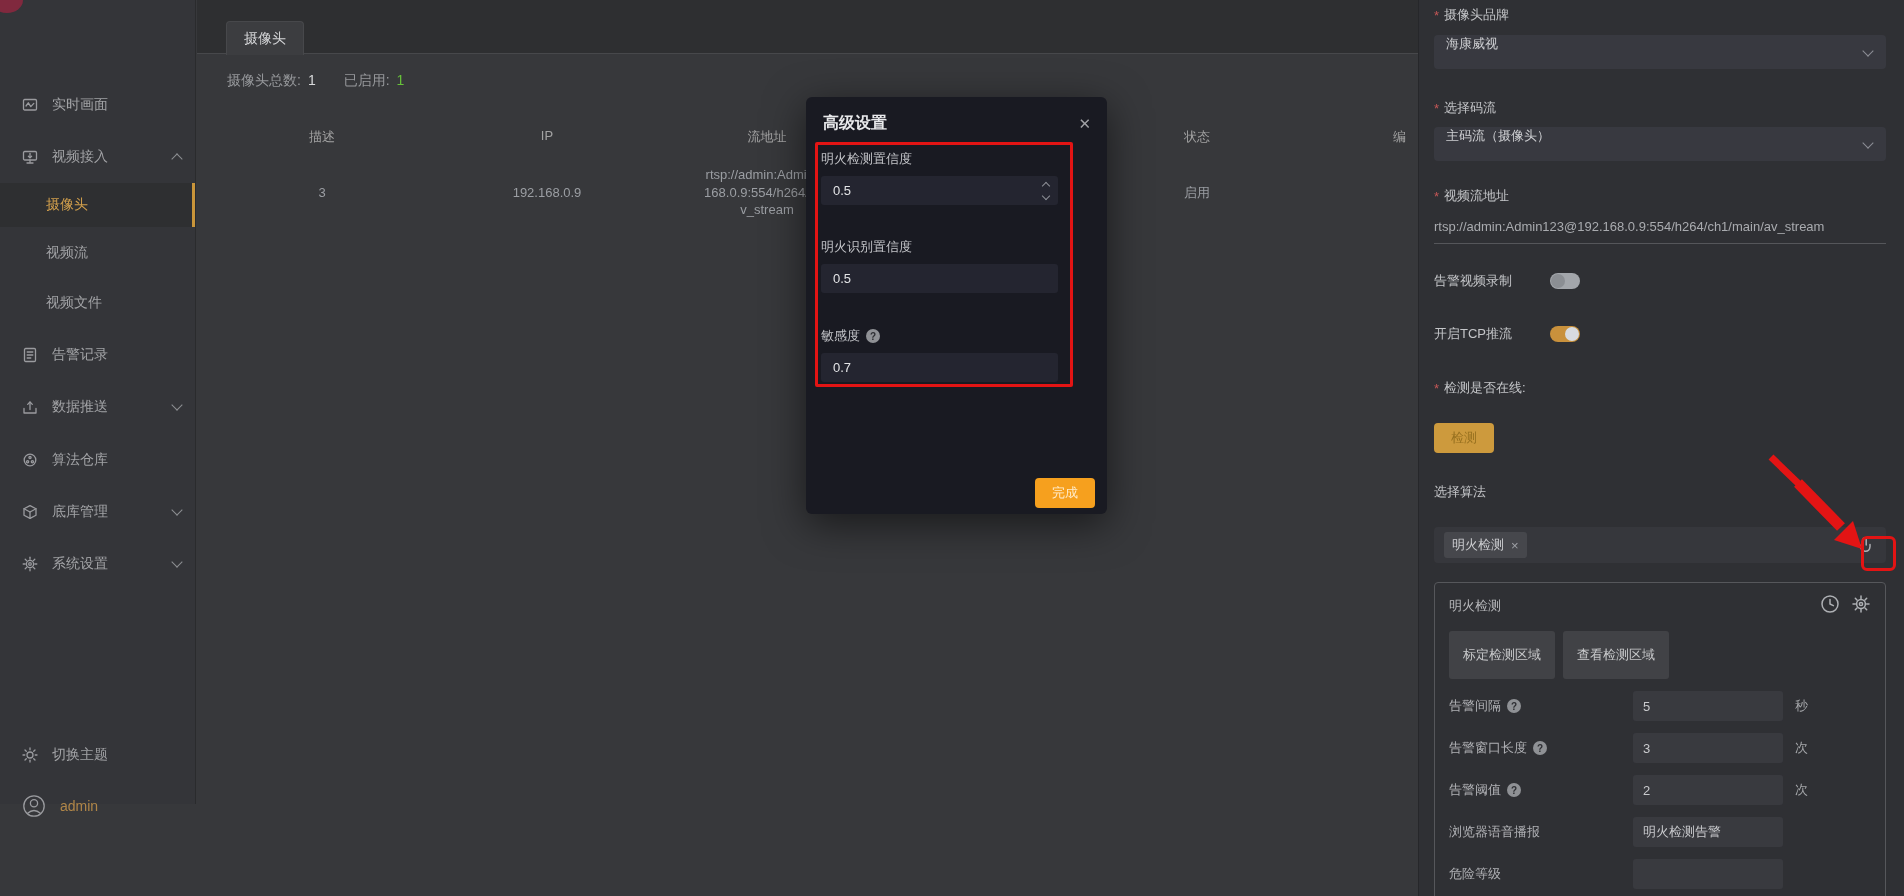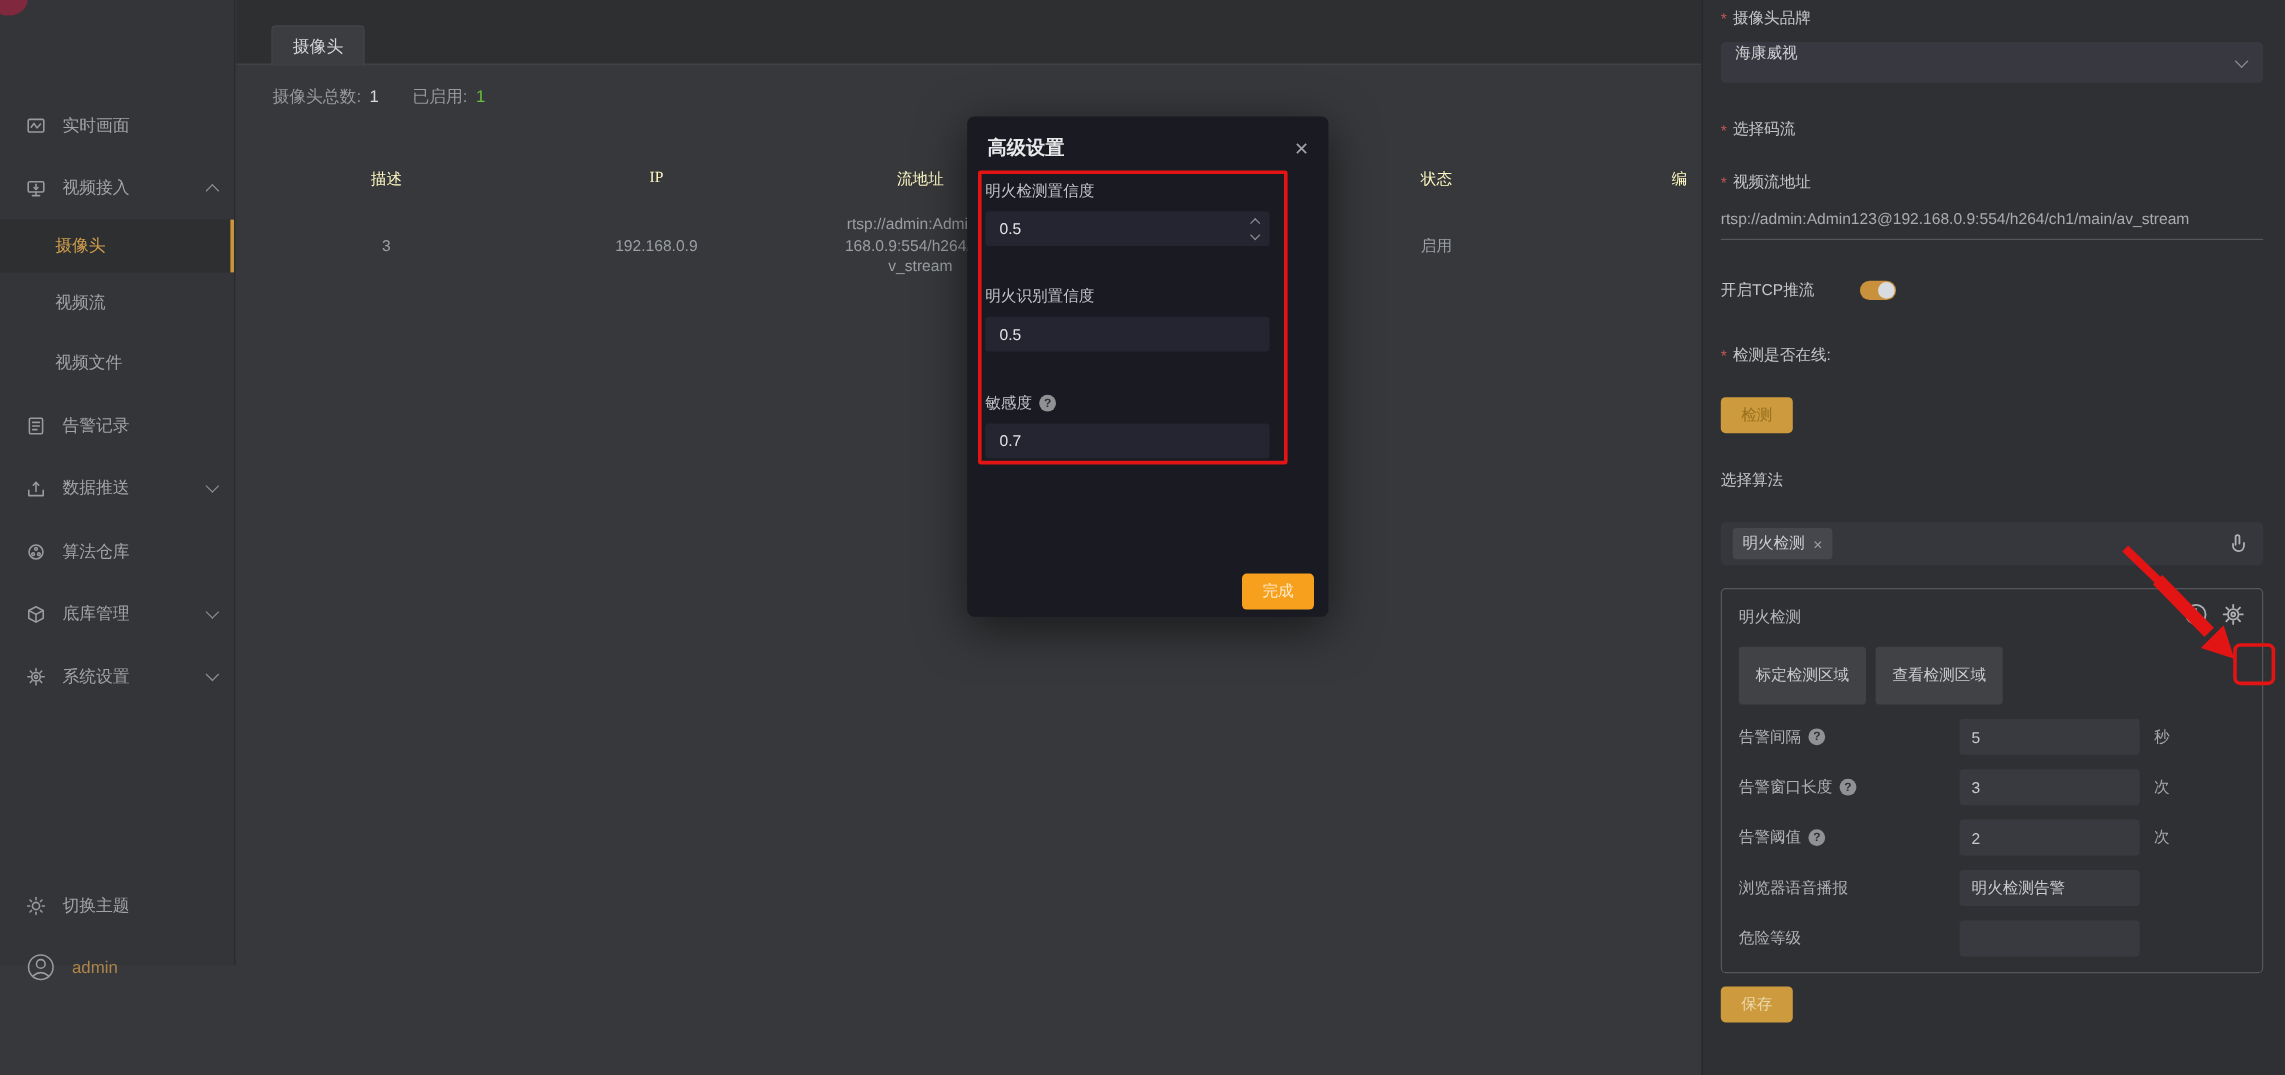--- a/index.html
+++ b/index.html
@@ -29,21 +29,21 @@
 
   
   #main { position:absolute; left:197px; top:0; width:1221px; height:896px; background:#37383b; }
   #tabs-bar { height:54px; background:#2e2f31; border-bottom:1px solid #47484b; position:relative; }
   #tab-camera { position:absolute; left:29px; top:21px; height:34px; line-height:33px;
     padding:0 17px; background:#3c3d40; border:1px solid #47484b; border-bottom:none;
     border-radius:4px 4px 0 0; color:#d4d5d7; font-size:14px; cursor:pointer; }
   #summary { margin:18px 0 0 30px; font-size:14px; color:#96989b; height:20px; }
   #summary .v-white { color:#d8d9db; margin:0 28px 0 7px; }
   #summary .v-green { color:#67c23a; margin-left:7px; }
-  #table-head { position:relative; margin-top:48px; height:20px; font-size:13px; color:#fef9c3;font-family:Liberation Serif, serif; }
+  #table-head { position:relative; margin-top:36px; height:20px; font-size:13px; color:#a3a3a3; }
   #table-row  { position:relative; margin-top:18px; height:53px; font-size:13px; color:#9b9ea3; }
   .col-desc   { position:absolute; left:0;     width:250px; text-align:center; }
   .col-ip     { position:absolute; left:250px; width:200px; text-align:center; }
   .col-stream { position:absolute; left:450px; width:240px; text-align:center; }
   .col-status { position:absolute; left:900px; width:200px; text-align:center; }
   .col-edit   { position:absolute; left:1196px; width:22px; overflow:hidden; white-space:nowrap; }
   #table-row .col-desc, #table-row .col-ip, #table-row .col-status { line-height:53px; }
   .stream-line { line-height:17.5px; }
 
   
@@ -292,27 +292,37 @@
   </div>
   <div class="p-select pmt11">
     <span>海康威视</span>
     <span class="sel-chev"></span>
   </div>
 
   <div class="p-label pmt30">
     <span class="req">*</span>
     <span>选择码流</span>
   </div>
+  <div class="p-select pmt10">
+    <span>主码流（摄像头）</span>
+    <span class="sel-chev"></span>
+  </div>
 
   <div class="p-label pmt26">
     <span class="req">*</span>
     <span>视频流地址</span>
   </div>
   <div id="p-url">rtsp://admin:Admin123@192.168.0.9:554/h264/ch1/main/av_stream</div>
 
+  <div class="t-row pmt26">
+    <span>告警视频录制</span>
+    <span class="toggle off">
+        <span class="knob"></span>
+      </span>
+  </div>
   <div class="t-row pmt31">
     <span>开启TCP推流</span>
     <span class="toggle on">
         <span class="knob"></span>
       </span>
   </div>
 
   <div class="p-label pmt34">
     <span class="req">*</span>
     <span>检测是否在线:</span>

